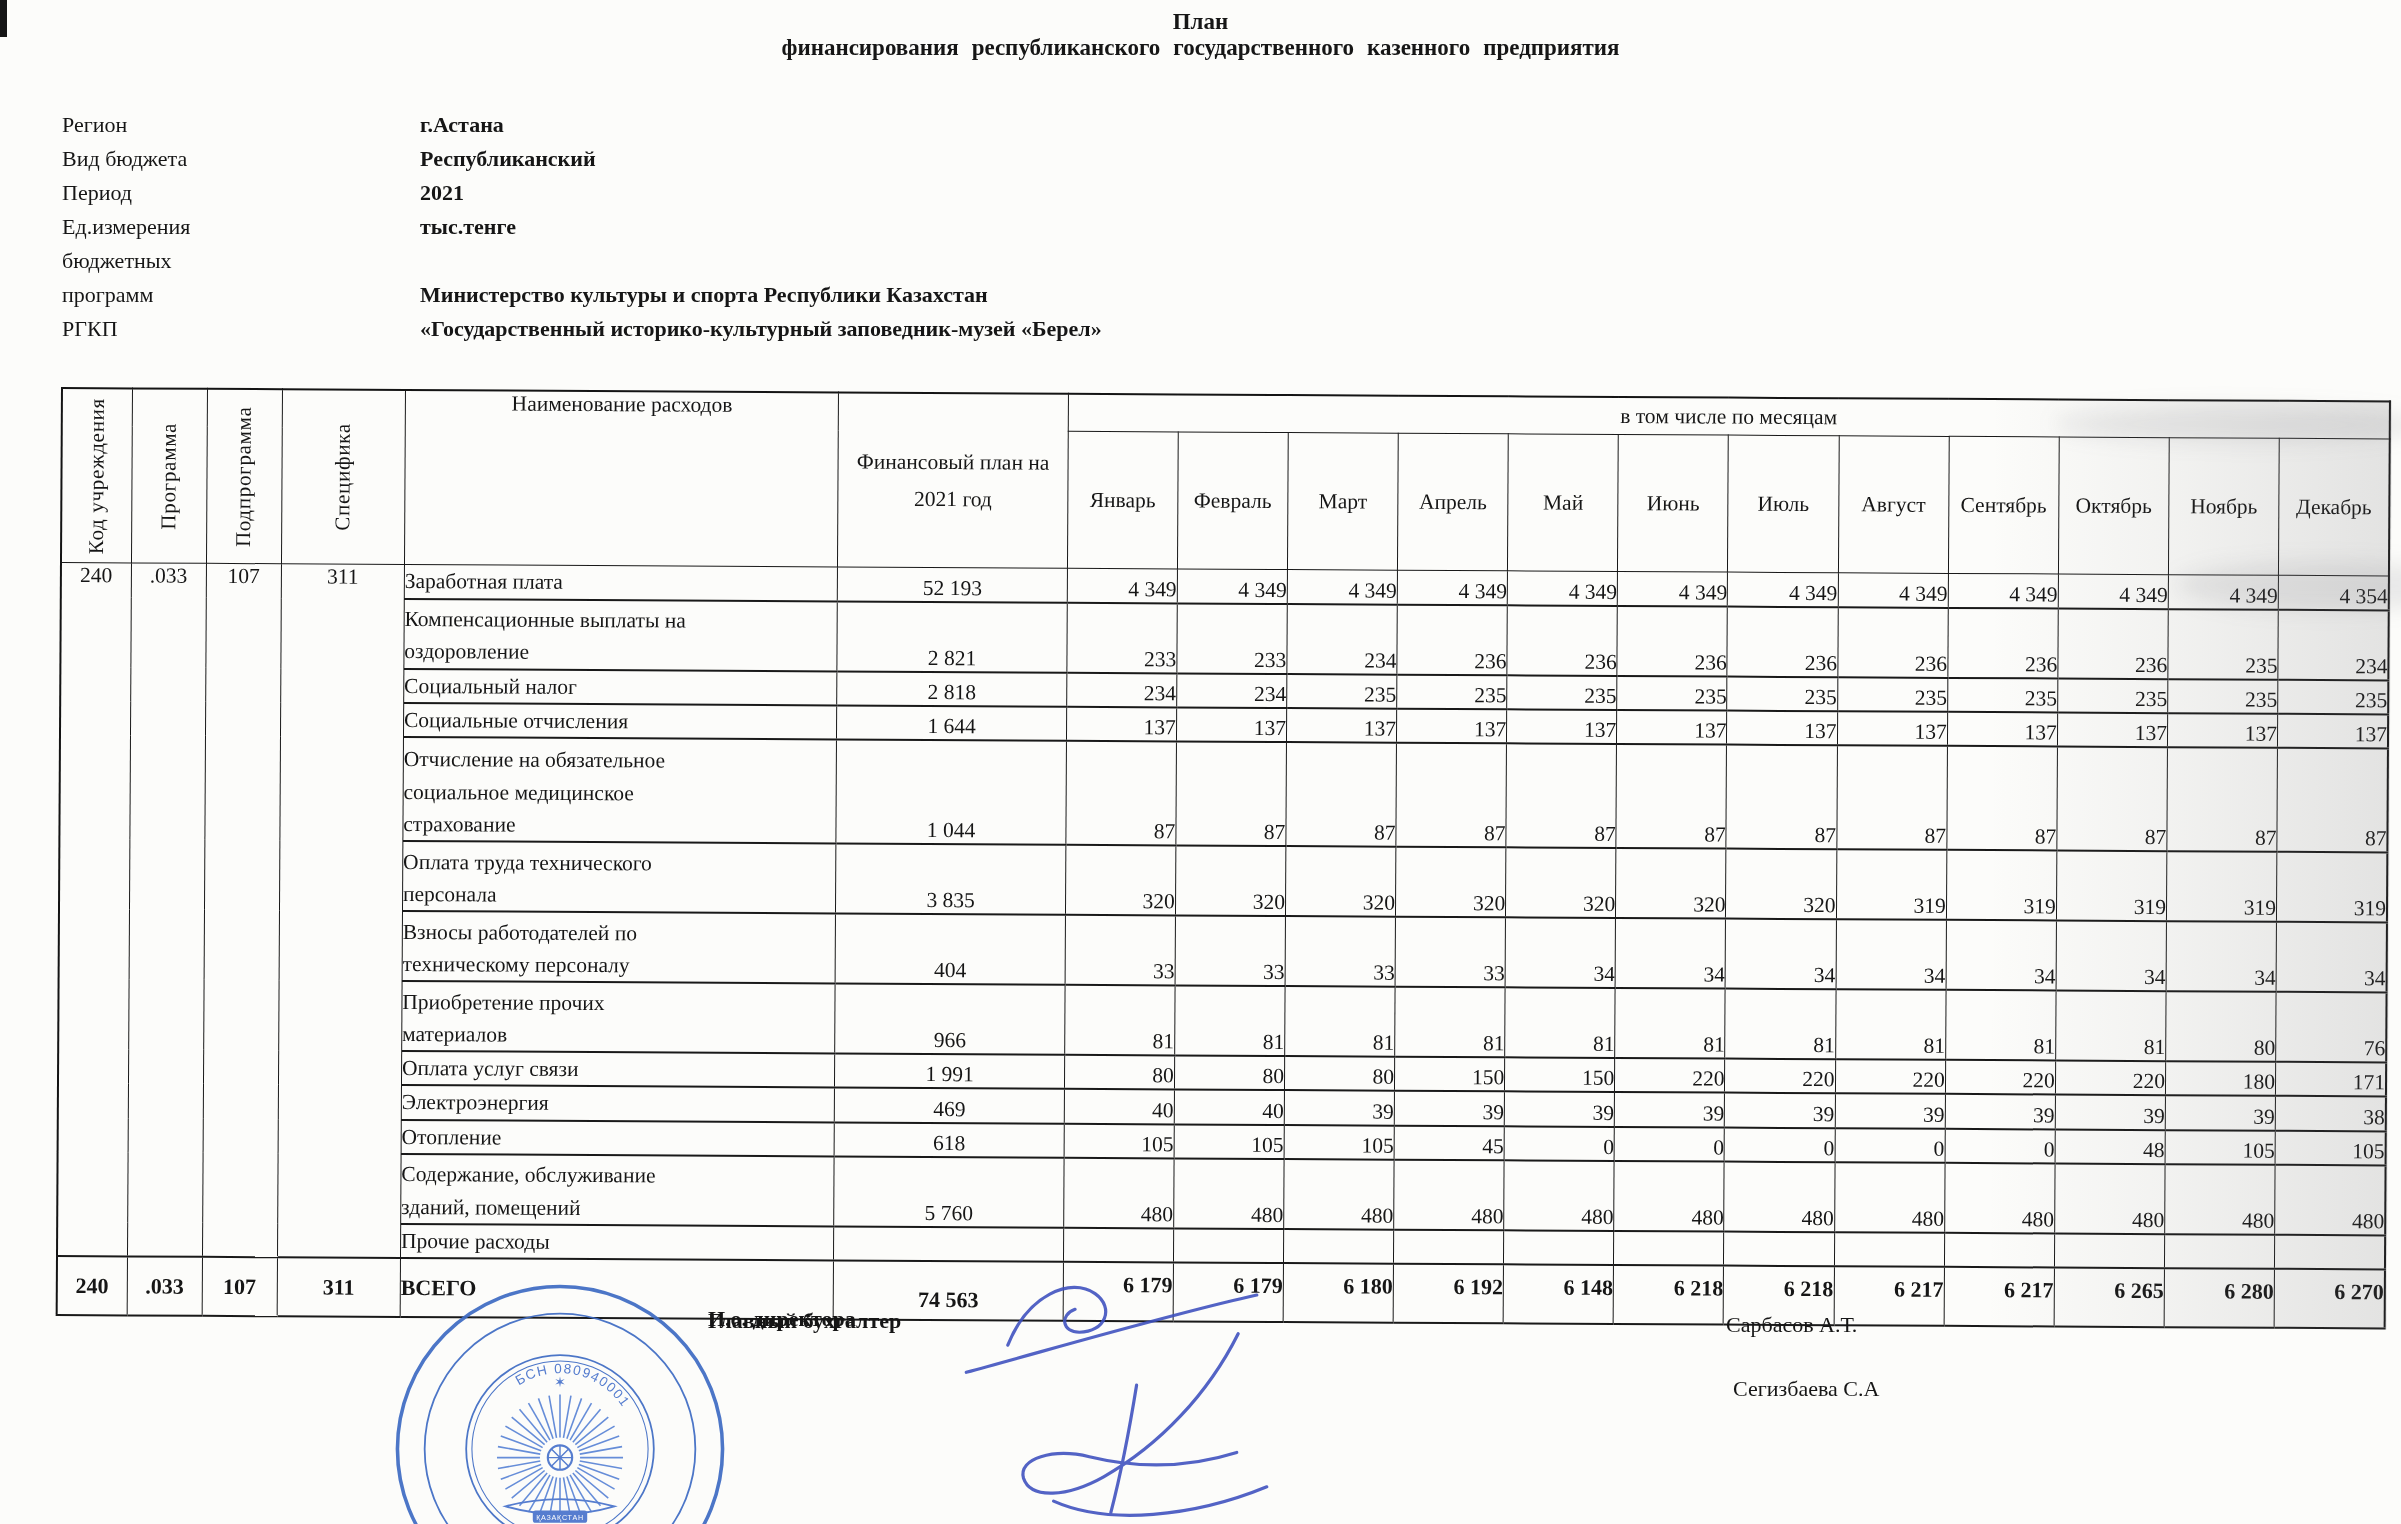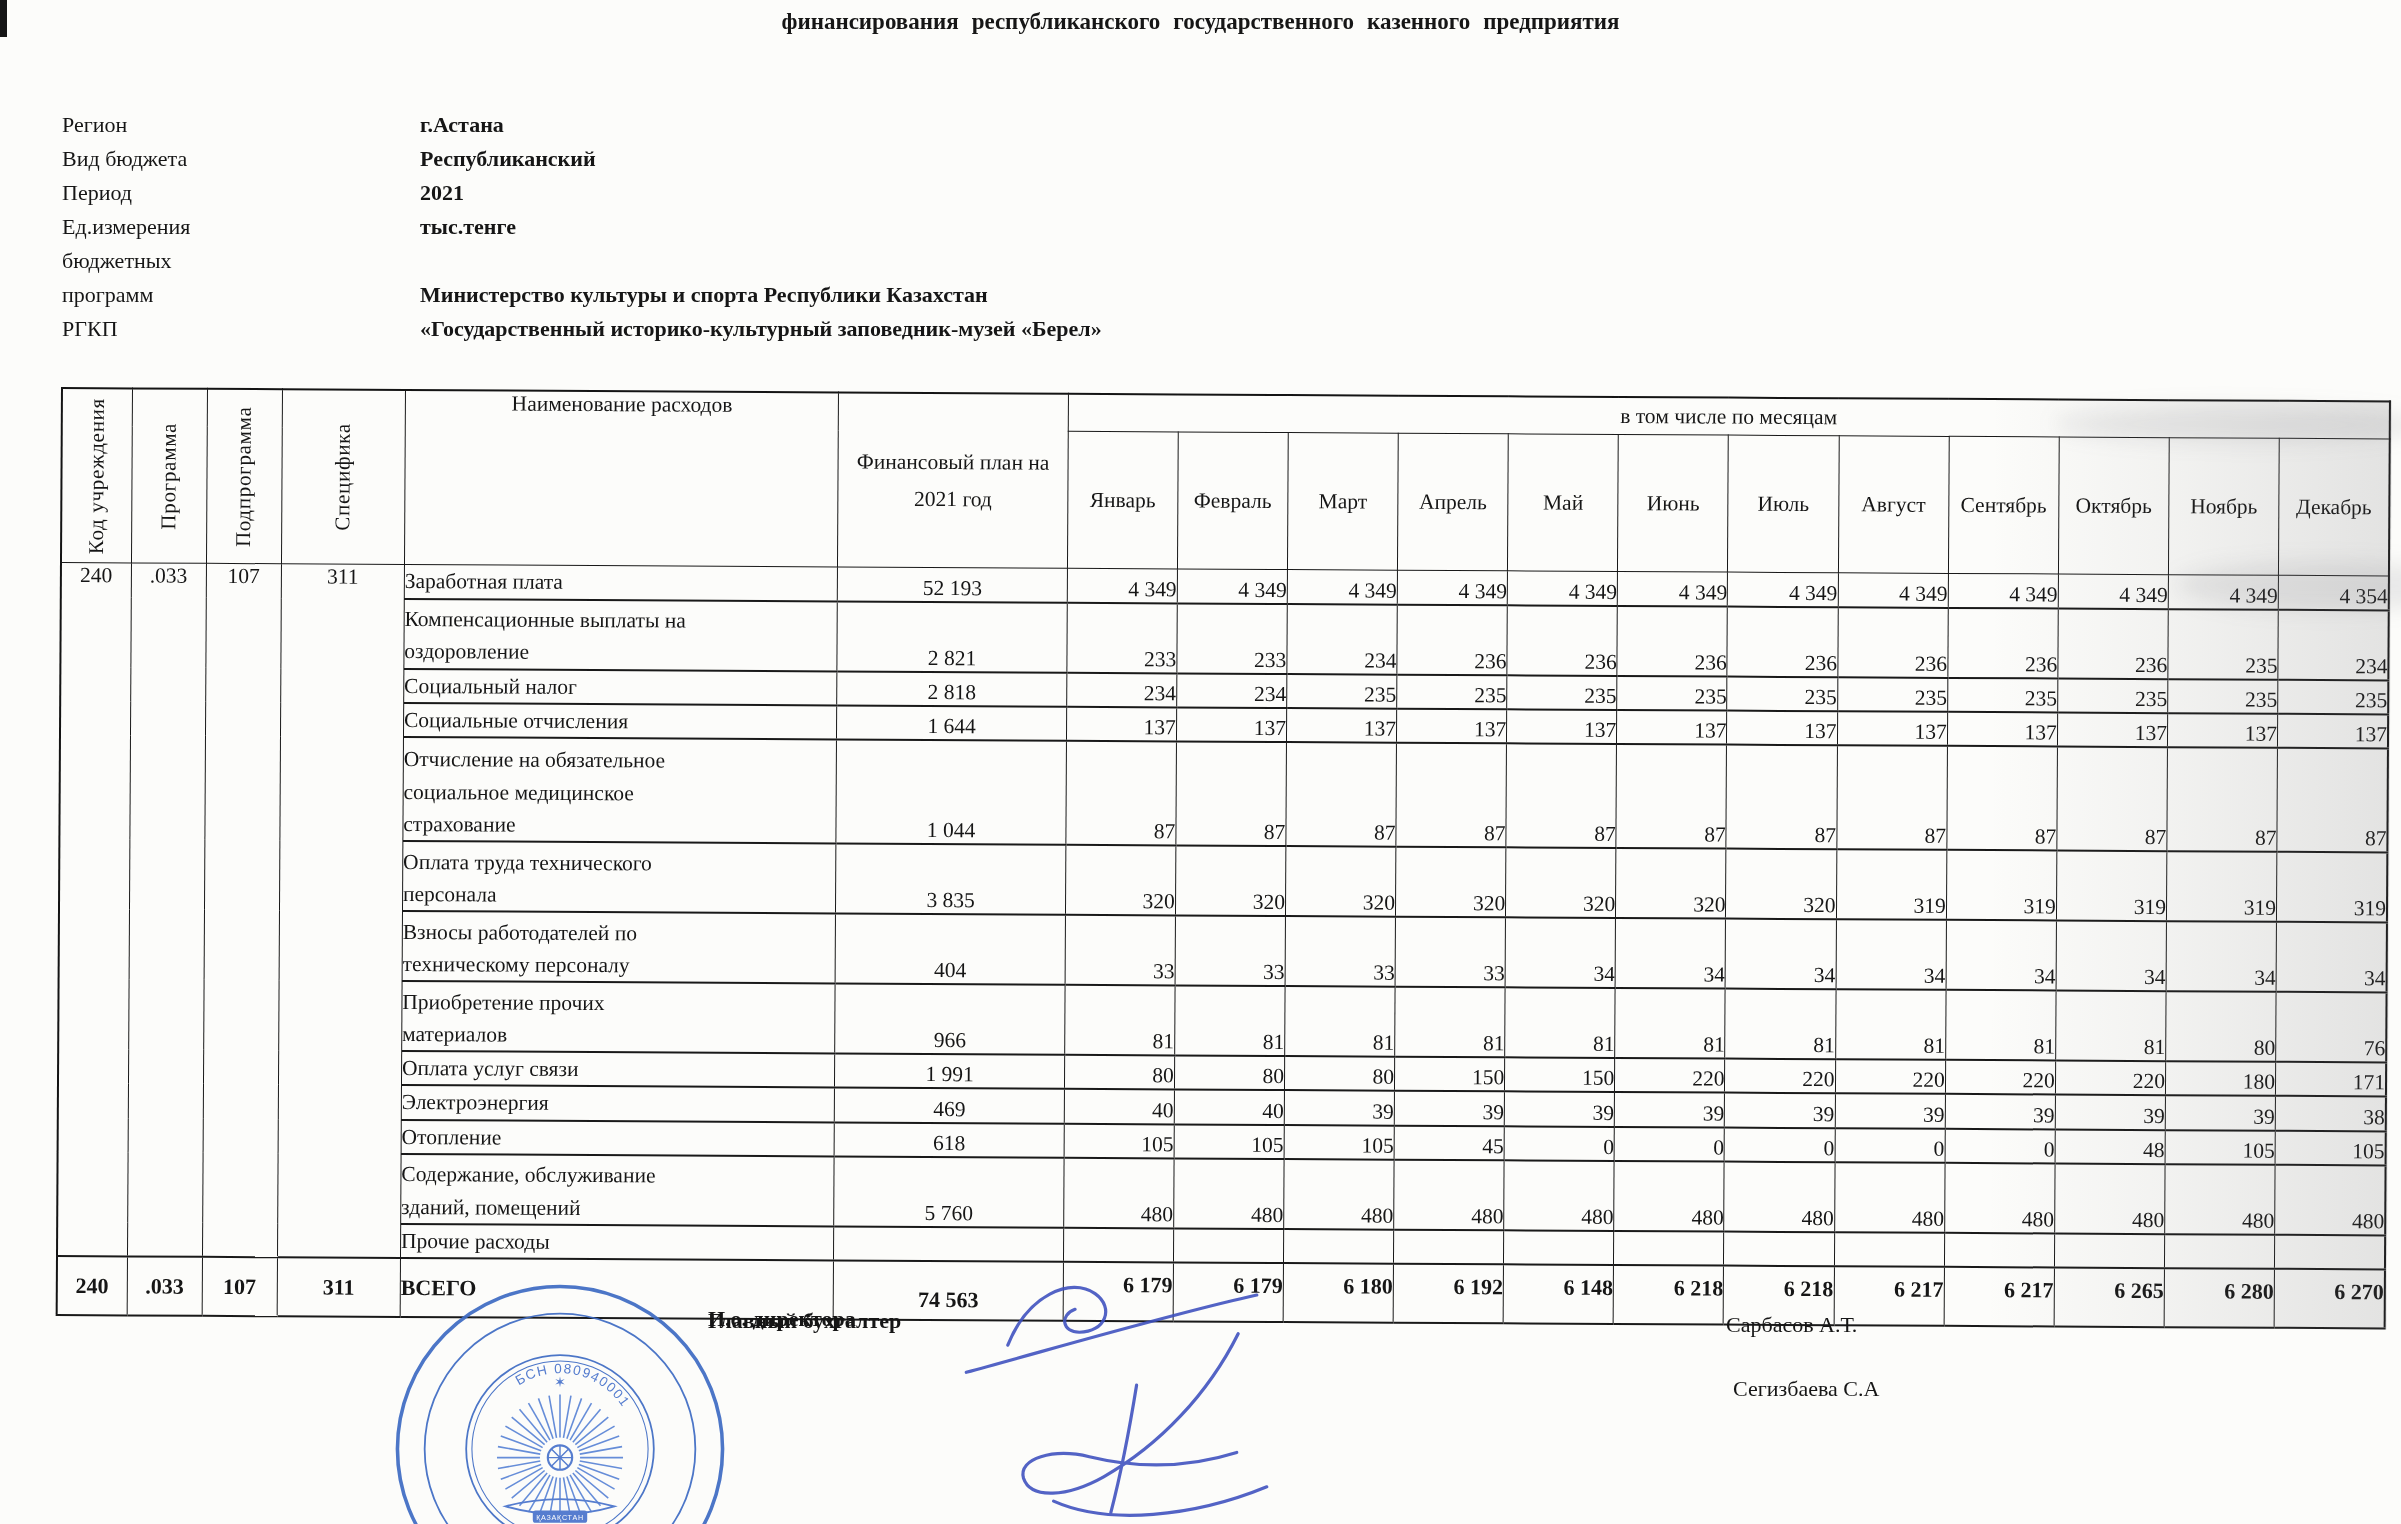--- a/index.html
+++ b/index.html
@@ -72,20 +72,21 @@
   
   .stamp{position:absolute;left:391px;top:1280px;width:338px;height:338px;opacity:.93;pointer-events:none;}
   .stamp text{font-family:"Liberation Sans","DejaVu Sans",sans-serif;}
 </style>
 </head>
 <body>
 
 <div class="corner-mark"></div>
 
 <div class="title-wrap">
+  <div class="title-l1">План</div>
   <div class="title-l2">финансирования  республиканского  государственного  казенного предприятия</div>
 </div>
 
 <div class="meta" id="meta-block">
     <div class="meta-row"><span class="meta-label">Регион</span><span class="meta-value">г.Астана</span></div>
     <div class="meta-row"><span class="meta-label">Вид бюджета</span><span class="meta-value">Республиканский</span></div>
     <div class="meta-row"><span class="meta-label">Период</span><span class="meta-value">2021</span></div>
     <div class="meta-row"><span class="meta-label">Ед.измерения</span><span class="meta-value">тыс.тенге</span></div>
     <div class="meta-row"><span class="meta-label">бюджетных</span><span class="meta-value"></span></div>
     <div class="meta-row"><span class="meta-label">программ</span><span class="meta-value">Министерство культуры и спорта  Республики Казахстан</span></div>

